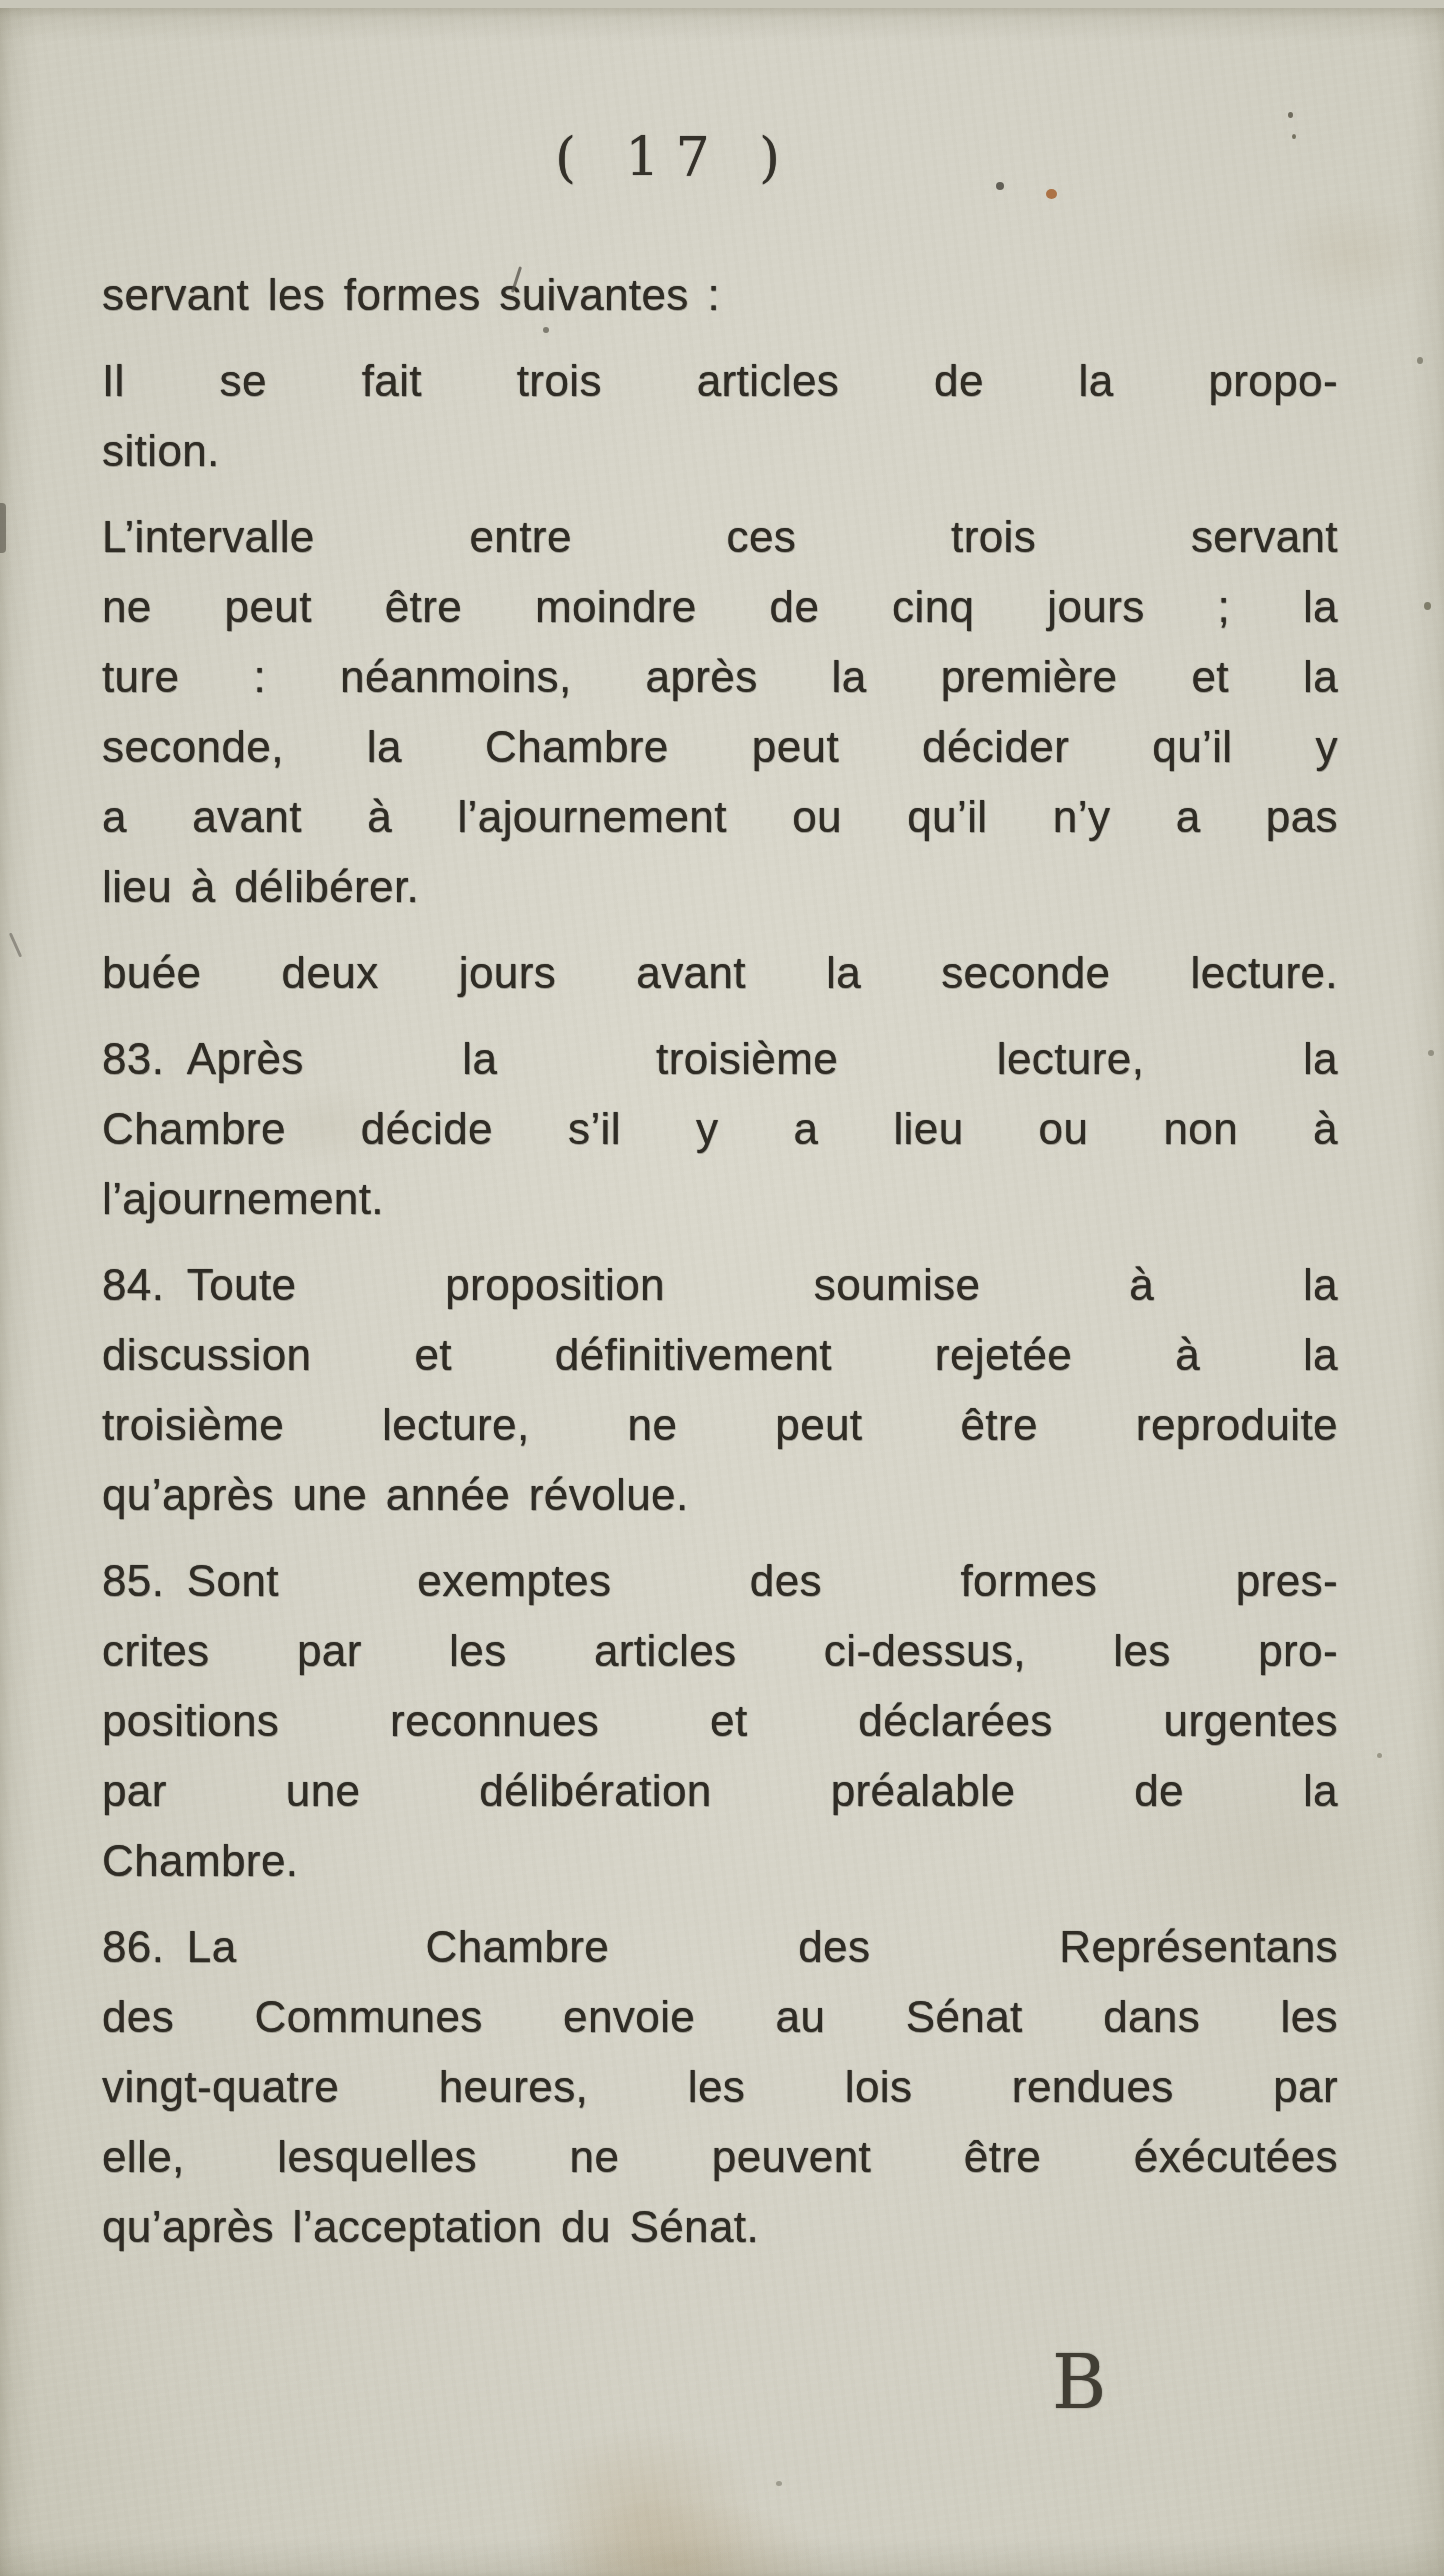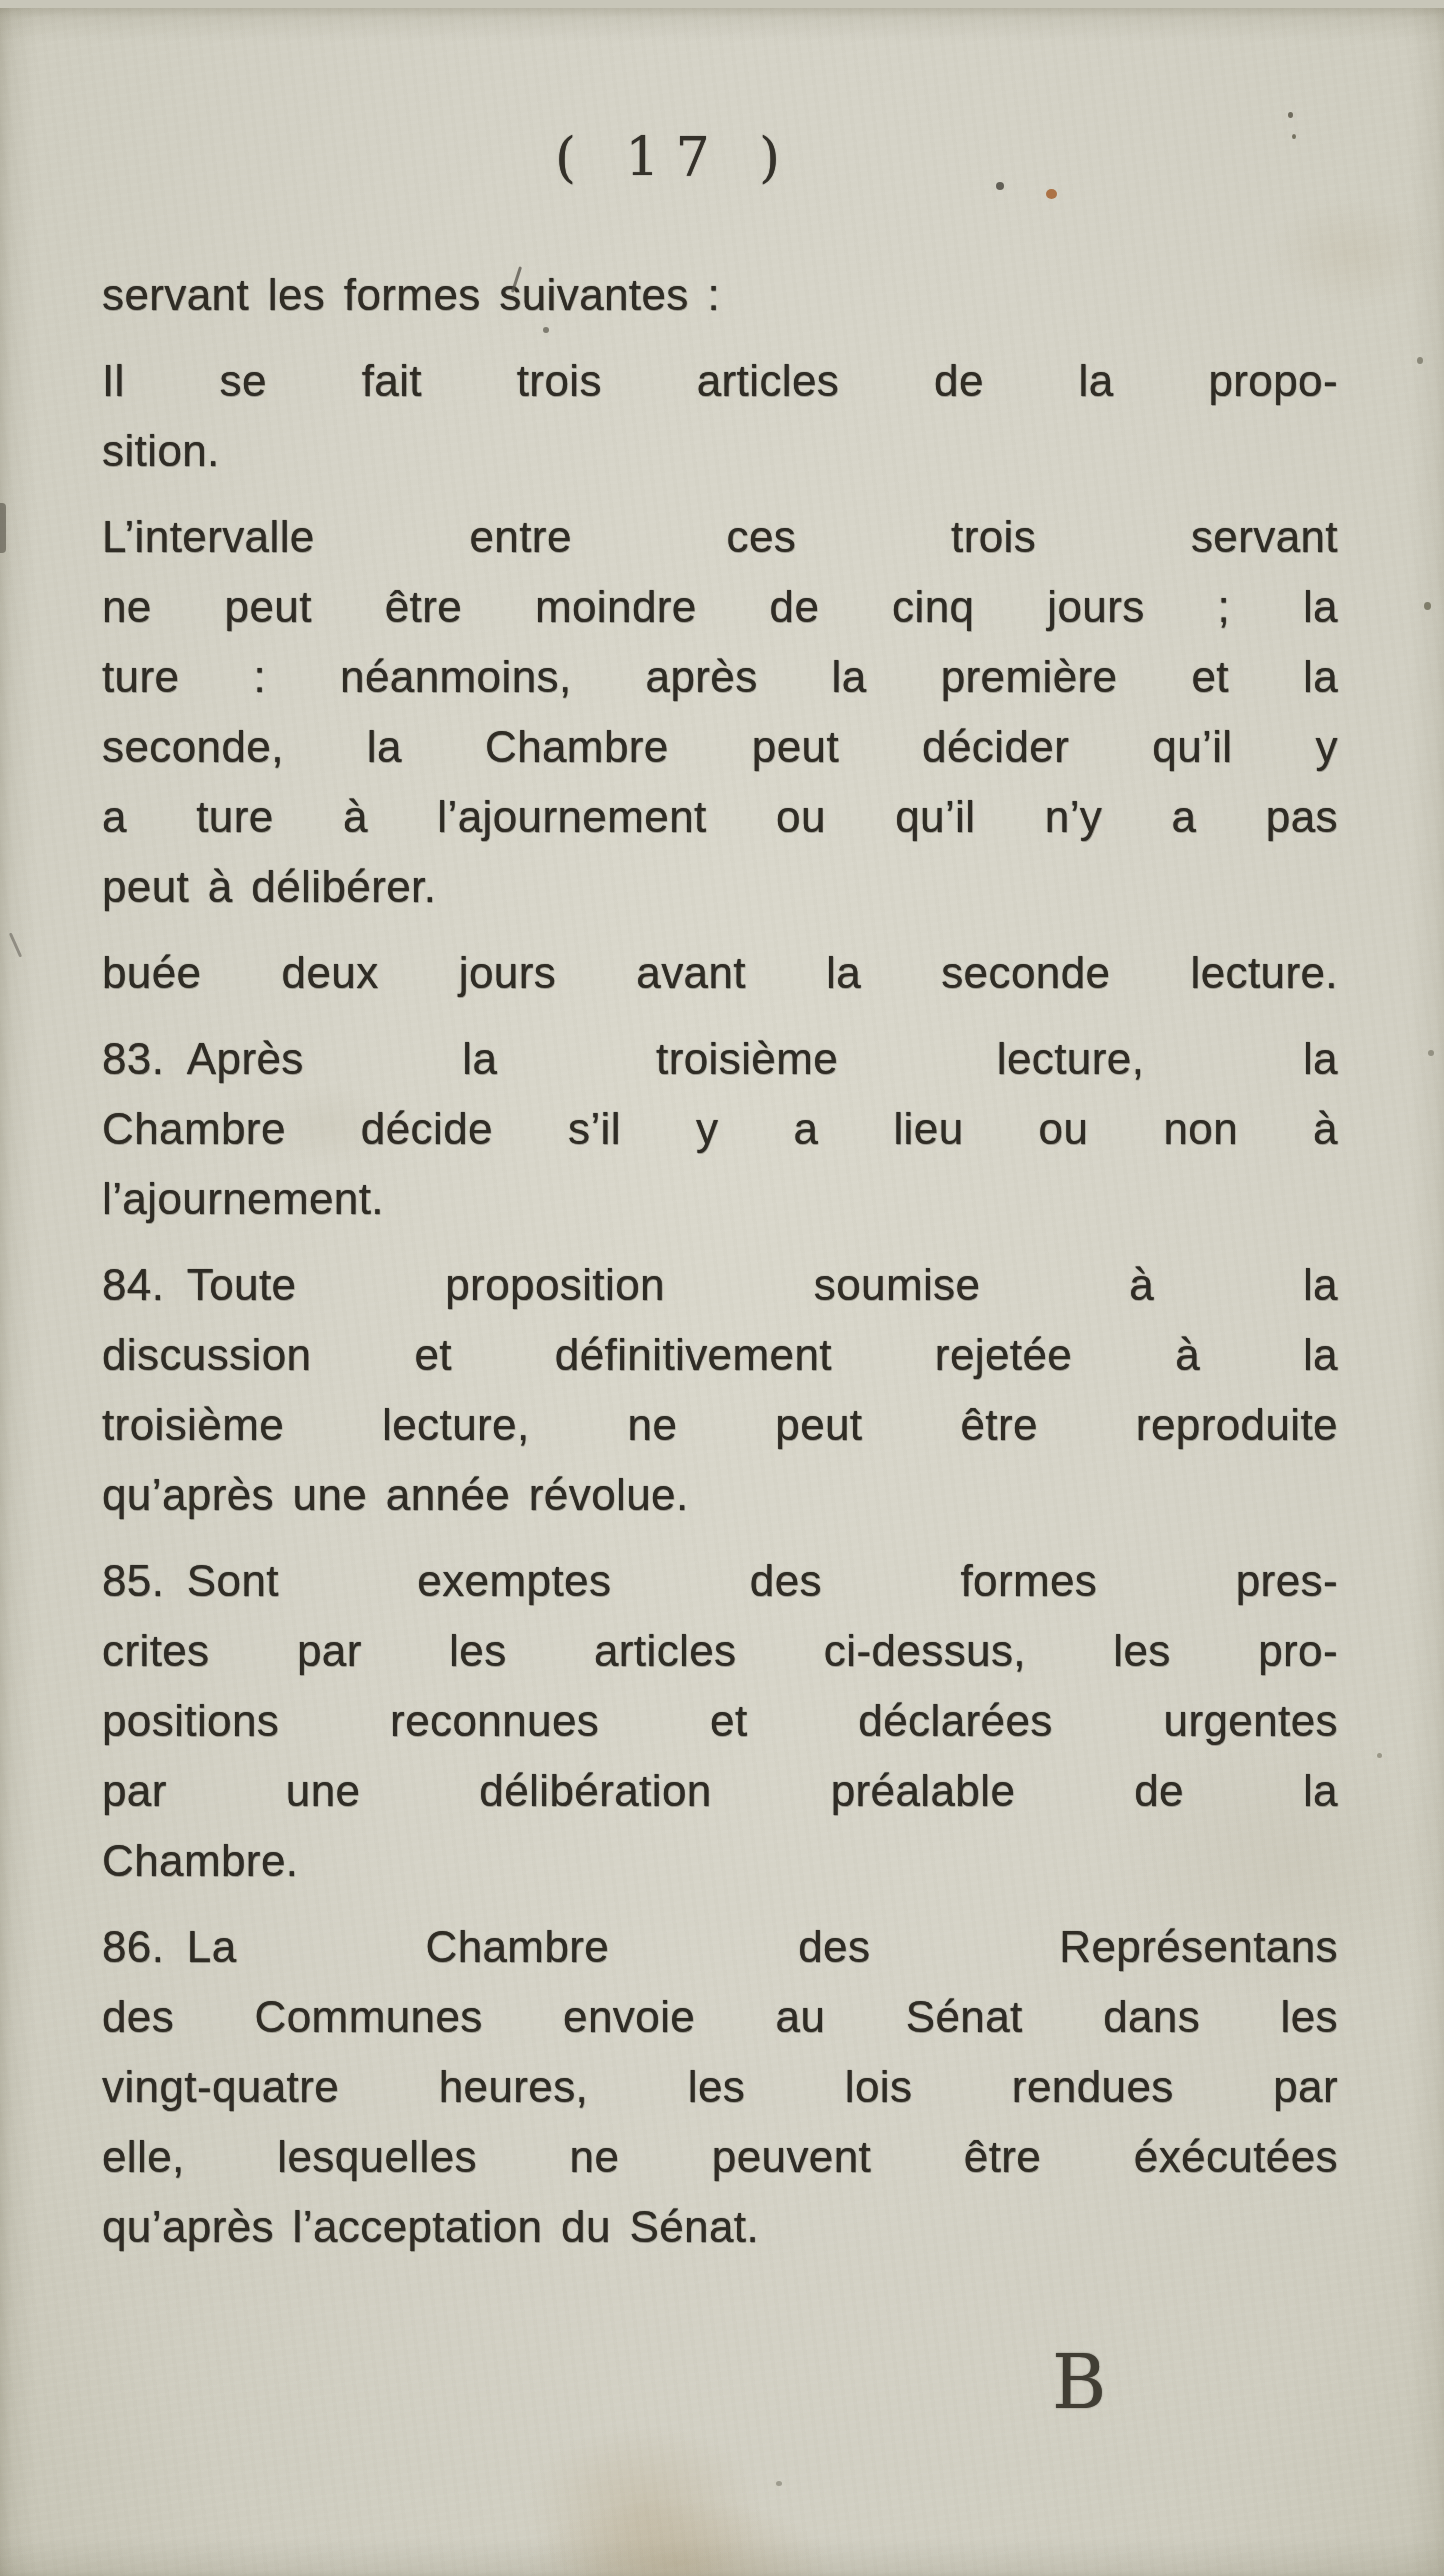--- a/index.html
+++ b/index.html
@@ -96,22 +96,22 @@
       <div class="line j">Il se fait trois articles de la propo-</div>
       <div class="line l">sition.</div>
     <p></p>
 
     <p class="para indent gap">
       </p>
       <div class="line j">L’intervalle entre ces trois servant</div>
       <div class="line j">ne peut être moindre de cinq jours ; la</div>
       <div class="line j">ture : néanmoins, après la première et la</div>
       <div class="line j">seconde, la Chambre peut décider qu’il y</div>
-      <div class="line j">a ture à l’ajournement ou qu’il n’y a pas</div>
-      <div class="line l">peut à délibérer.</div>
+      <div class="line j">a avant à l’ajournement ou qu’il n’y a pas</div>
+      <div class="line l">lieu à délibérer.</div>
     <p></p>
 
     <p class="para indent gap">
       </p>
       <div class="line j">buée deux jours avant la seconde lecture.</div>
     <p></p>
 
     <p class="para indent article">
       </p>
       <div class="line j">83. Après la troisième lecture, la</div>

